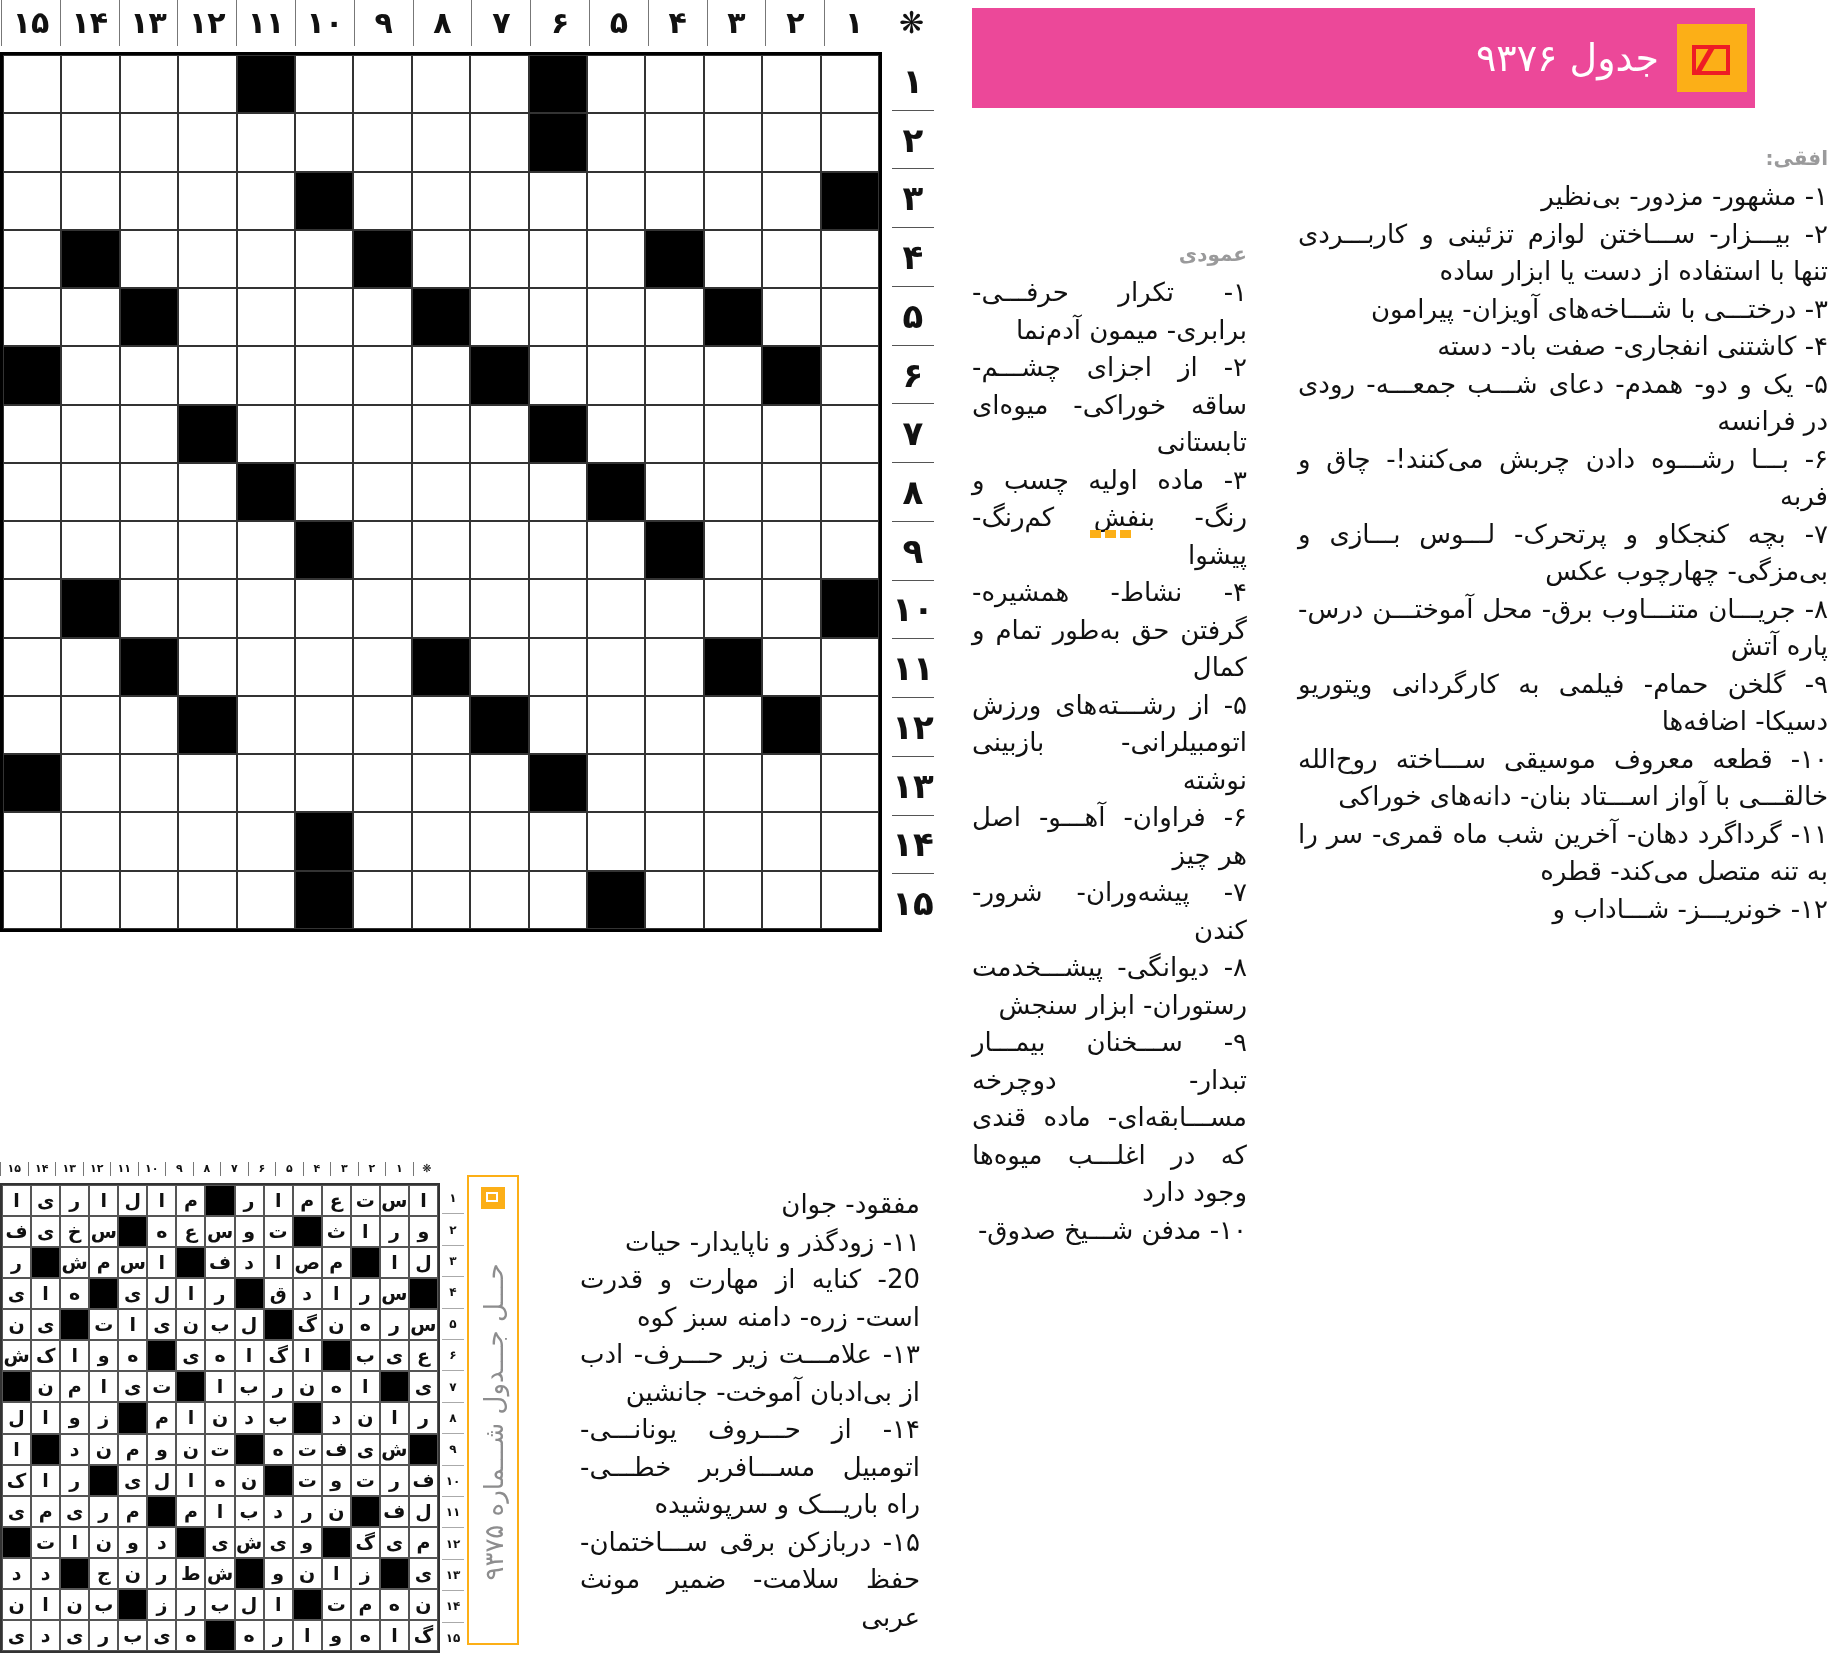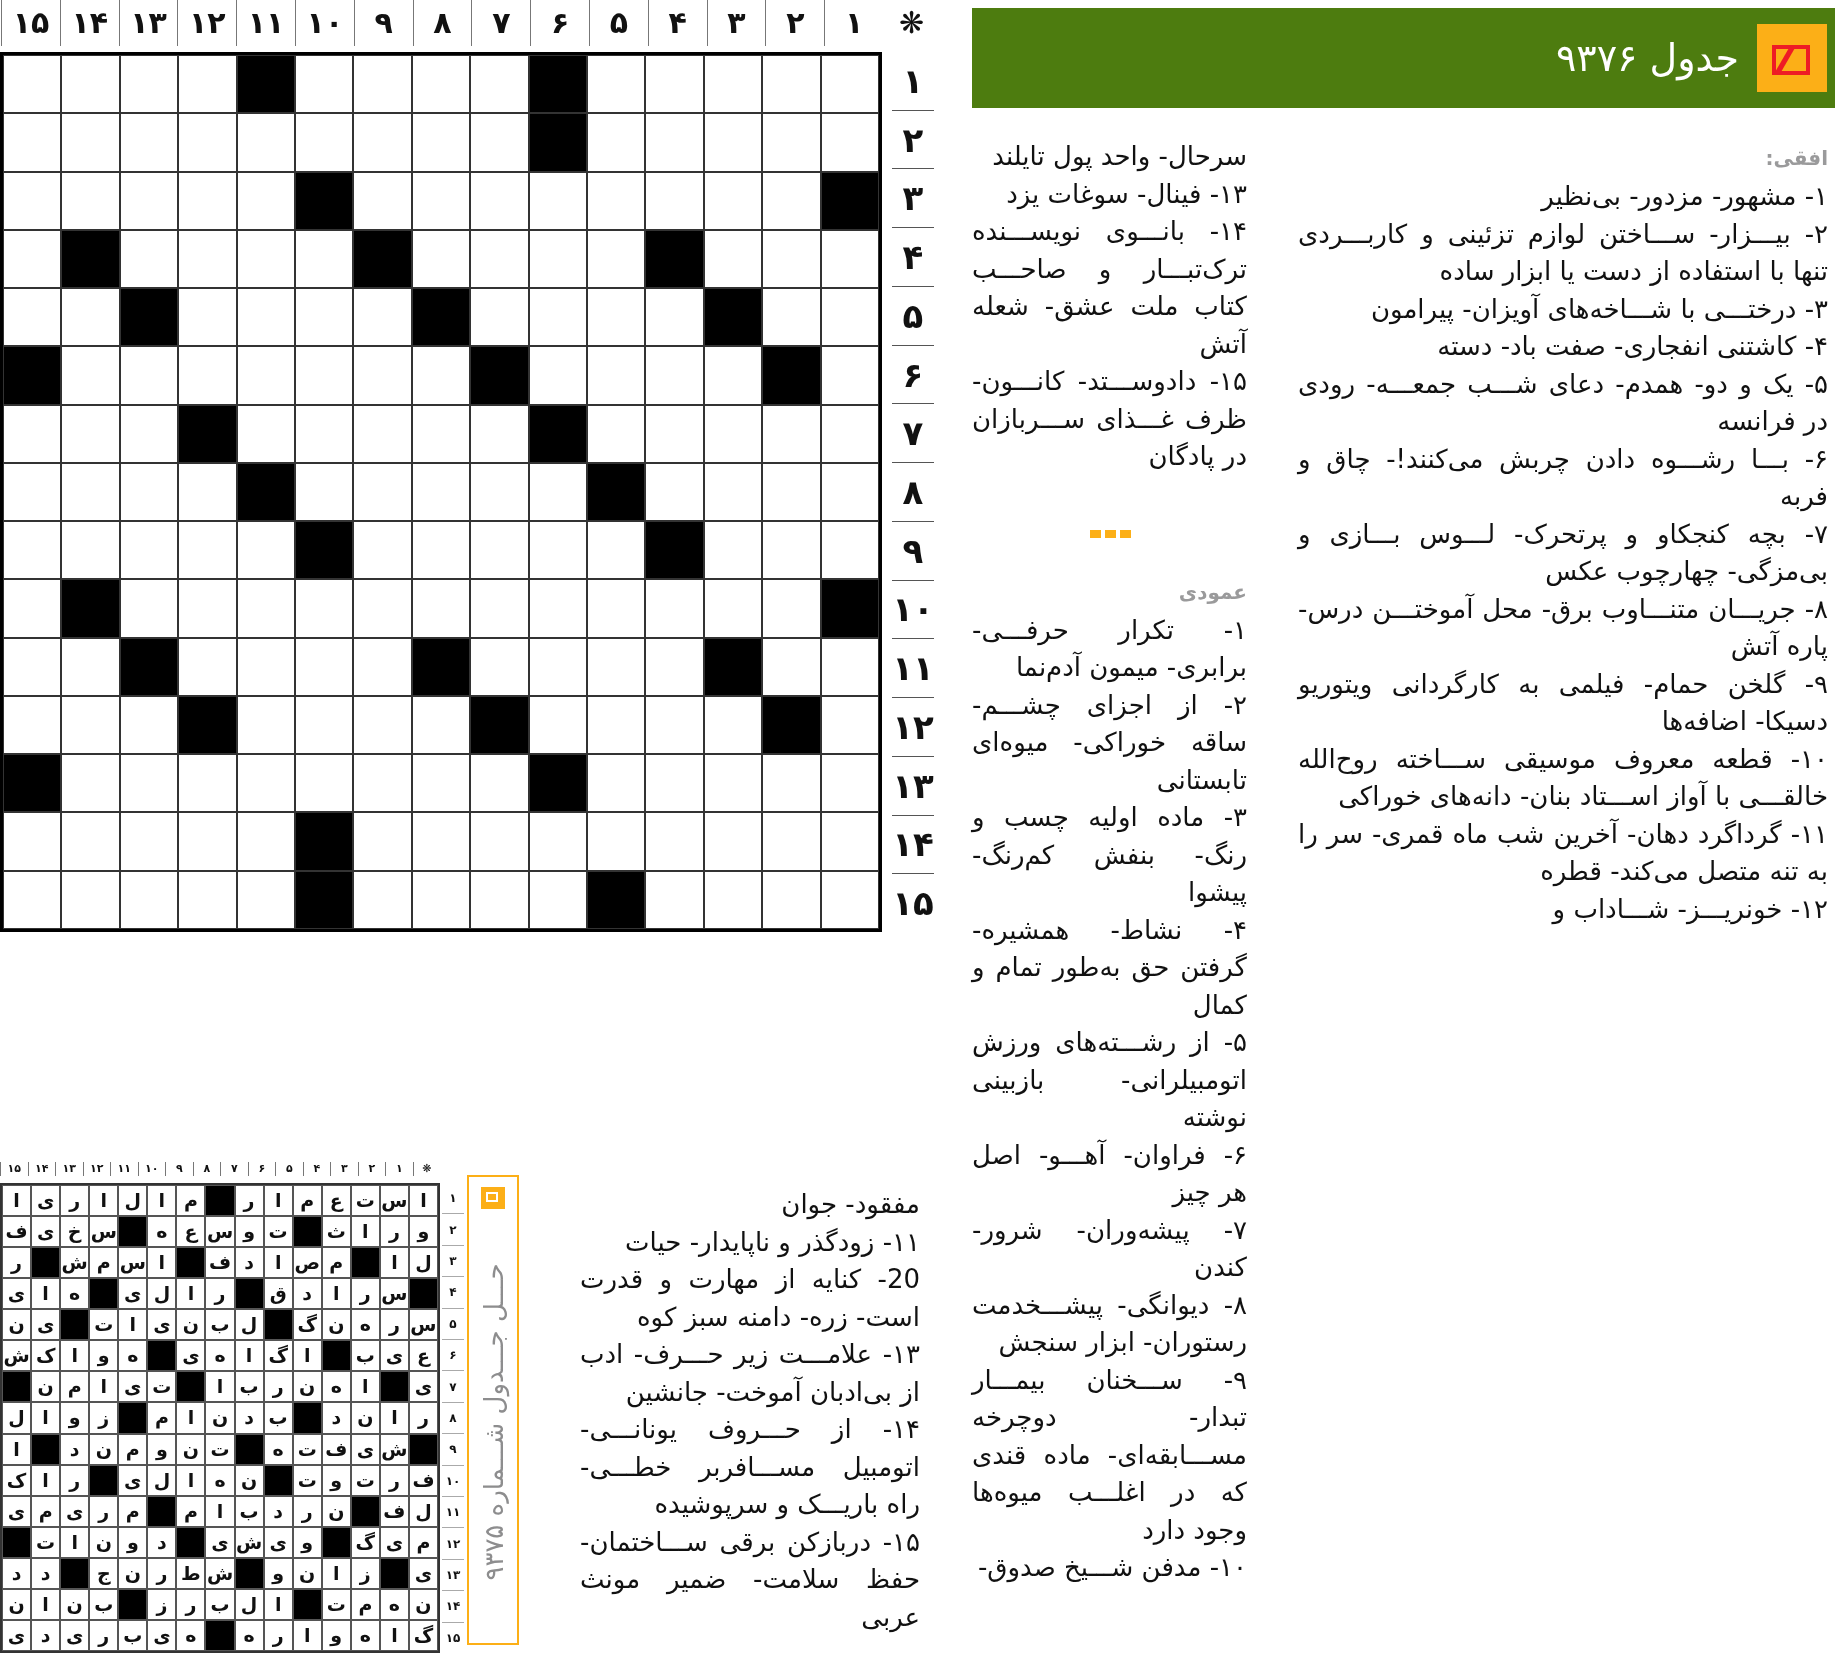--- a/index.html
+++ b/index.html
@@ -11,21 +11,21 @@
   #col-header .ch { width:58.8px; text-align:center; font-weight:bold; font-size:30px; line-height:46px; border-left:1px solid #777; box-sizing:border-box; }
   #col-header .ch.star { width:57px; border-left:none; }
   #main-grid { left:0; top:52px; width:882px; height:880px; display:grid; grid-template-columns:repeat(15,1fr); grid-template-rows:repeat(15,1fr); border:3px solid #000; box-sizing:border-box; direction:rtl; }
   #main-grid .cell { border:1.5px solid #333; box-sizing:border-box; background:#fff; }
   #main-grid .cell.black { background:#000; }
   #row-header { left:886px; top:52px; width:54px; height:880px; display:flex; flex-direction:column; }
   #row-header .rh { flex:1; text-align:center; font-weight:bold; font-size:34px; display:flex; align-items:center; justify-content:center; border-top:1.5px solid #555; margin:0 6px; }
   #row-header .rh:first-child { border-top:none; }
 
   
-  #banner { left:972px; top:8px; width:863px; height:100px; background:#4d7c0f; }
+  #banner { left:972px; top:8px; width:783px; height:100px; background:#ec4899; }
   #banner-title { position:absolute; right:96px; top:0; height:100px; line-height:100px; color:#fff; font-size:38px; direction:rtl; }
   #banner-logo { position:absolute; right:8px; top:16px; width:70px; height:68px; background:#fcaf17; }
   #banner-logo .inner { position:absolute; left:15px; top:21px; width:38px; height:30px; border:4px solid #ee1c25; box-sizing:border-box; }
   #banner-logo .inner:after { content:""; position:absolute; left:6px; top:-2px; width:6px; height:26px; background:#ee1c25; transform:skewX(-30deg); }
 
   
   .clues { direction:rtl; text-align:justify; font-size:26px; line-height:37.5px; }
   .clues p { margin:0; }
   .heading { color:#9a9a9b; font-weight:bold; font-size:20px; line-height:40px; }
   #col-right { left:1298px; top:138px; width:530px; }
@@ -334,26 +334,20 @@
       <p>۷- بچه کنجکاو و پرتحرک- لـــوس بـــازی و بی‌مزگی- چهارچوب عکس</p>
       <p>۸- جریـــان متنـــاوب برق- محل آموختـــن درس- پاره آتش</p>
       <p>۹- گلخن حمام- فیلمی به کارگردانی ویتوریو دسیکا- اضافه‌ها</p>
       <p>۱۰- قطعه معروف موسیقی ســـاخته روح‌الله خالقـــی با آواز اســـتاد بنان- دانه‌های خوراکی</p>
       <p>۱۱- گرداگرد دهان- آخرین شب ماه قمری- سر را به تنه متصل می‌کند- قطره</p>
       <p>۱۲- خونریـــز- شـــاداب و</p>
     </div>
 </div>
 
 <div id="col-mid" class="abs clues">
-  <div id="mid-top-list">
-      <p>سرحال- واحد پول تایلند</p>
-      <p>۱۳- فینال- سوغات یزد</p>
-      <p>۱۴- بانـــوی نویســـنده ترک‌تبـــار و صاحـــب کتاب ملت عشق- شعله آتش</p>
-      <p>۱۵- دادوســـتد- کانـــون- ظرف غـــذای ســـربازان در پادگان</p>
-    </div>
   <div style="height:96px"></div>
   <p class="heading">عمودی</p>
   <div id="mid-down-list">
       <p>۱- تکرار حرفـــی- برابری- میمون آدم‌نما</p>
       <p>۲- از اجزای چشـــم- ساقه خوراکی- میوه‌ای تابستانی</p>
       <p>۳- ماده اولیه چسب و رنگ- بنفش کم‌رنگ- پیشوا</p>
       <p>۴- نشاط- همشیره- گرفتن حق به‌طور تمام و کمال</p>
       <p>۵- از رشـــته‌های ورزش اتومبیلرانی- بازبینی نوشته</p>
       <p>۶- فراوان- آهـــو- اصل هر چیز</p>
       <p>۷- پیشه‌وران- شرور- کندن</p>

